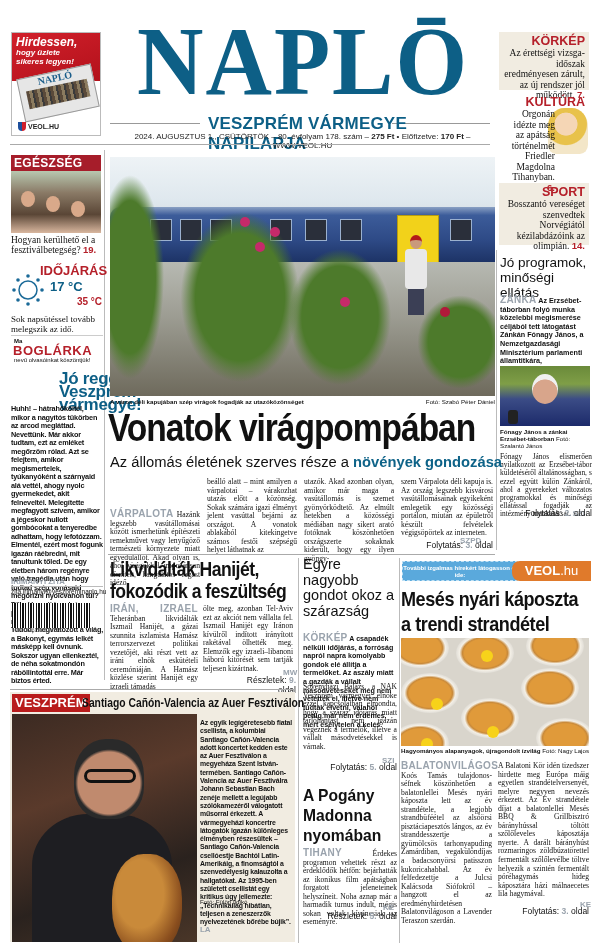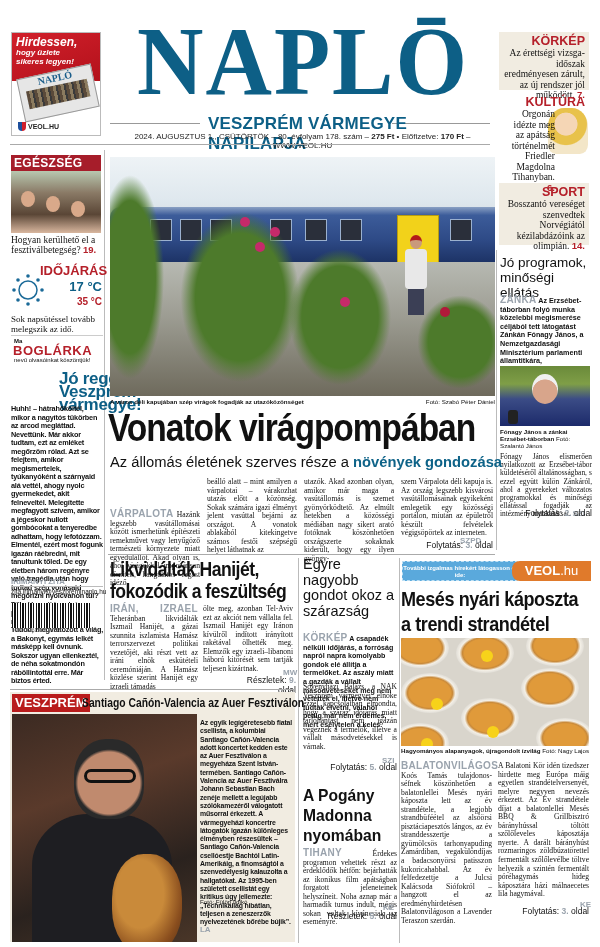--- a/index.html
+++ b/index.html
@@ -53,21 +53,21 @@
   #rightcol-rule { left: 496px; top: 250px; width: 1px; height: 300px; background: #bbb; }
 
   
   #egeszseg-kicker { left: 11px; top: 155px; width: 90px; height: 16px; background: #a61d2a; color: #fff; font-family: "Liberation Sans", sans-serif; font-weight: bold; font-size: 12px; padding-left: 3px; line-height: 16px; letter-spacing: 0.3px; }
   #egeszseg-photo { left: 11px; top: 171px; width: 90px; height: 62px; background: linear-gradient(180deg, #b8c7b0 0%, #8a7a66 35%, #5a4636 70%, #d9b79f 100%); overflow: hidden; }
   #egeszseg-photo .f { position: absolute; border-radius: 50%; background: #d9a98a; }
   #egeszseg-text { left: 11px; top: 235px; width: 92px; font-family: "Liberation Serif", serif; font-size: 9.5px; line-height: 10px; }
   #egeszseg-text .pg { font-family: "Liberation Sans", sans-serif; color: #b5202a; font-weight: bold; }
   #idojaras-kicker { left: 40px; top: 263px; width: 62px; text-align: right; font-family: "Liberation Sans", sans-serif; font-weight: bold; font-size: 13px; color: #b5202a; }
   #sun-icon { left: 11px; top: 273px; width: 34px; height: 34px; }
-  #temp-low { left: 50px; top: 279px; width: 52px; text-align: right; font-family: "Liberation Sans", sans-serif; font-weight: bold; font-size: 13px; color: #0d5f86; }
+  #temp-low { left: 50px; top: 279px; width: 52px; font-family: "Liberation Sans", sans-serif; font-weight: bold; font-size: 13px; color: #0d5f86; }
   #temp-high { left: 50px; top: 296px; width: 52px; text-align: right; font-family: "Liberation Sans", sans-serif; font-weight: bold; font-size: 10px; color: #b5202a; }
   #weather-text { left: 11px; top: 314px; width: 92px; font-family: "Liberation Serif", serif; font-size: 9px; line-height: 10px; }
   #nameday-box { left: 11px; top: 335px; width: 92px; height: 27px; border-top: 1px solid #ccc; }
   #nameday-ma { font-family: "Liberation Sans", sans-serif; font-size: 6px; font-weight: bold; padding-left: 3px; margin-top: 2px; }
   #nameday-name { font-family: "Liberation Sans", sans-serif; font-weight: bold; font-size: 13px; color: #b5202a; padding-left: 2px; line-height: 13px; letter-spacing: 0.5px; }
   #nameday-thanks { font-family: "Liberation Sans", sans-serif; font-size: 6px; padding-left: 3px; }
   #reggelt-title { left: 11px; top: 372px; width: 92px; font-family: "Liberation Sans", sans-serif; font-weight: bold; font-size: 17px; line-height: 13px; color: #0d5f86; font-stretch: condensed; letter-spacing: -0.3px; margin-left: 48px; }
   #reggelt-body { left: 11px; top: 405px; width: 92px; font-family: "Liberation Sans", sans-serif; font-weight: bold; font-size: 7.3px; line-height: 8.5px; font-stretch: condensed; letter-spacing: -0.2px; }
   #reggelt-author { left: 11px; top: 577px; width: 92px; font-family: "Liberation Sans", sans-serif; font-weight: bold; font-size: 7.8px; color: #9aa3ad; border-bottom: 1px solid #bbb; }
   #reggelt-email { left: 11px; top: 588px; width: 92px; font-family: "Liberation Sans", sans-serif; font-size: 6.5px; }

